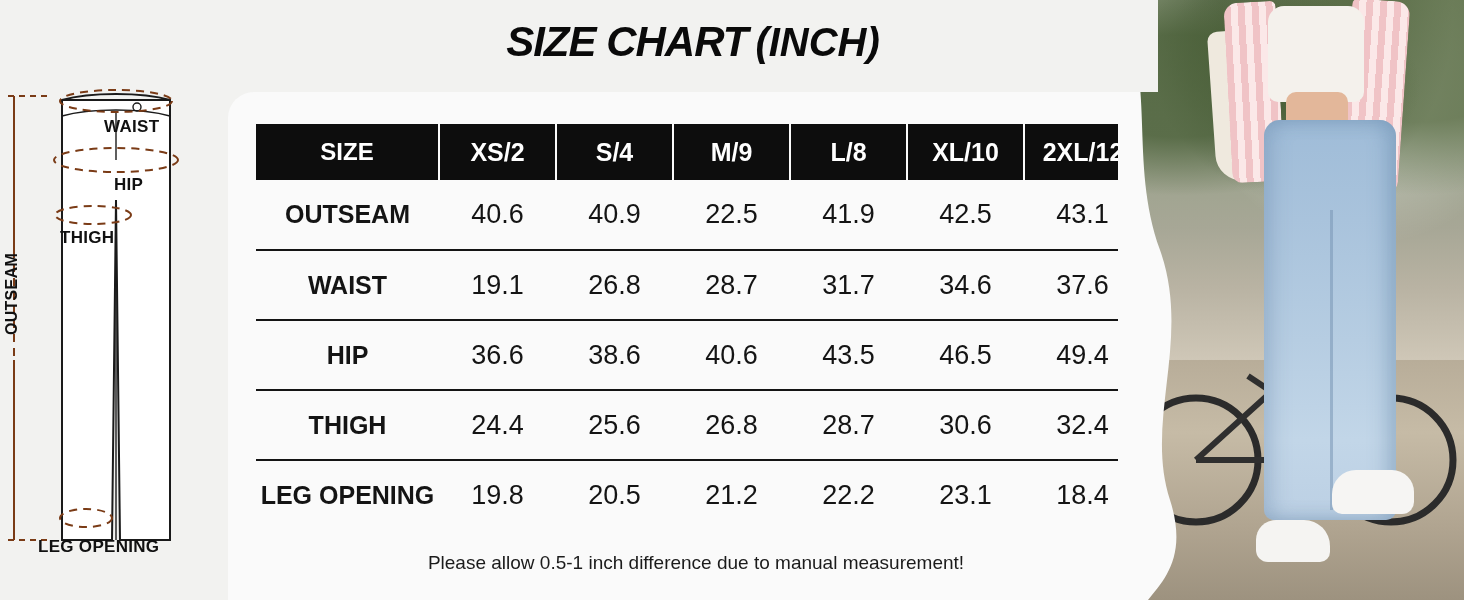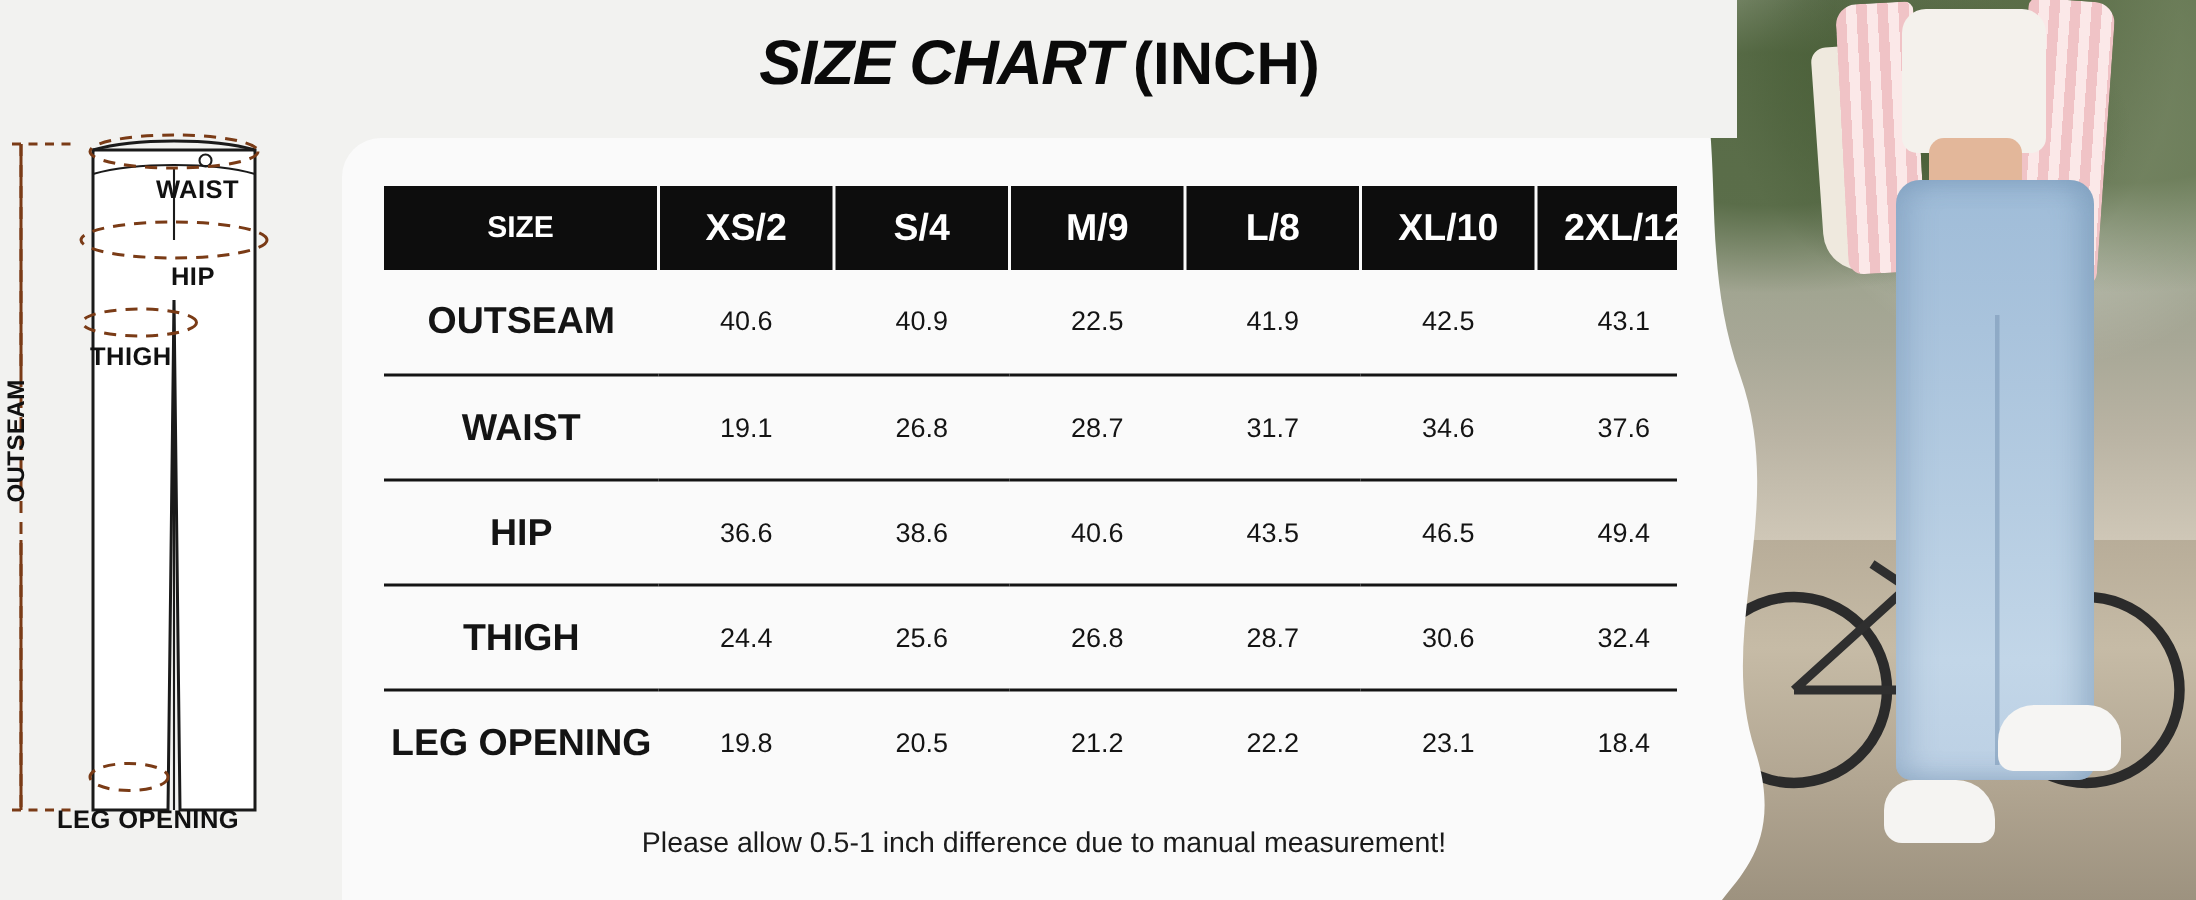--- a/index.html
+++ b/index.html
@@ -61,20 +61,21 @@
   .title-main {
     font-size: 42px;
     font-weight: 900;
     font-style: italic;
     letter-spacing: -1px;
     color: #0a0a0a;
   }
   .title-unit {
     font-size: 40px;
     font-weight: 900;
+    font-style: italic;
     color: #0a0a0a;
     margin-left: 8px;
   }
 
   table.size-table {
     position: absolute;
     left: 256px; top: 124px;
     width: 885px;
     border-collapse: collapse;
     table-layout: fixed;
@@ -85,26 +86,26 @@
   thead th {
     background: #0d0d0d;
     color: #ffffff;
     font-size: 25px;
     font-weight: bold;
     height: 56px;
     text-align: center;
     border-right: 2px solid #fafafa;
   }
   thead th:last-child { border-right: none; margin-left: 48px; }
-  thead th.corner { font-size: 20px; }
+  thead th.corner { font-size: 24px; }
 
   tbody td {
     height: 70px;
     text-align: center;
-    font-size: 18px;
+    font-size: 27px;
     color: #141414;
     border-bottom: 2px solid #141414;
   }
   tbody tr:last-child td { border-bottom: none; }
   tbody td.rowhead {
     font-weight: bold;
     font-size: 25px;
     text-align: center;
   }
 

